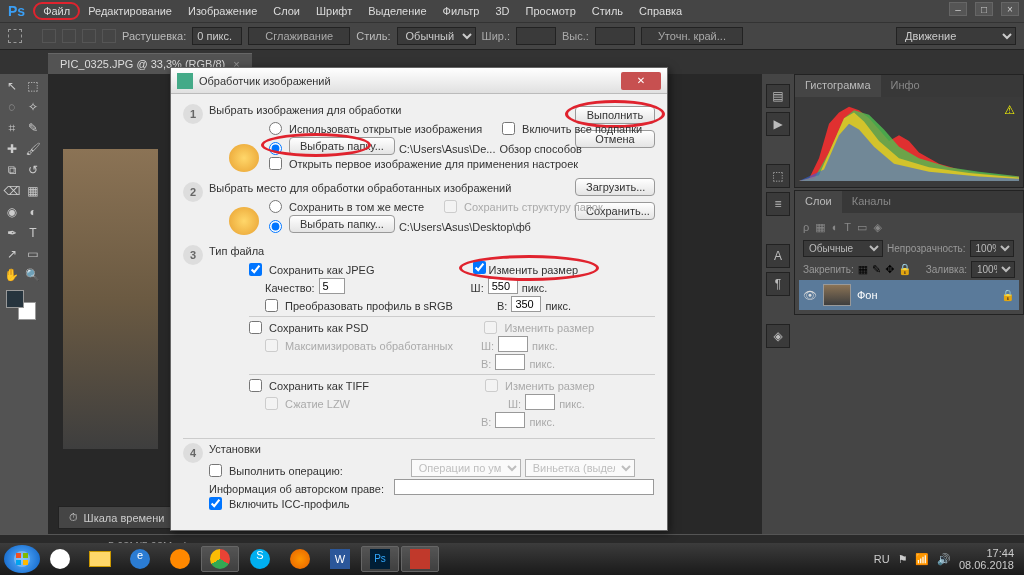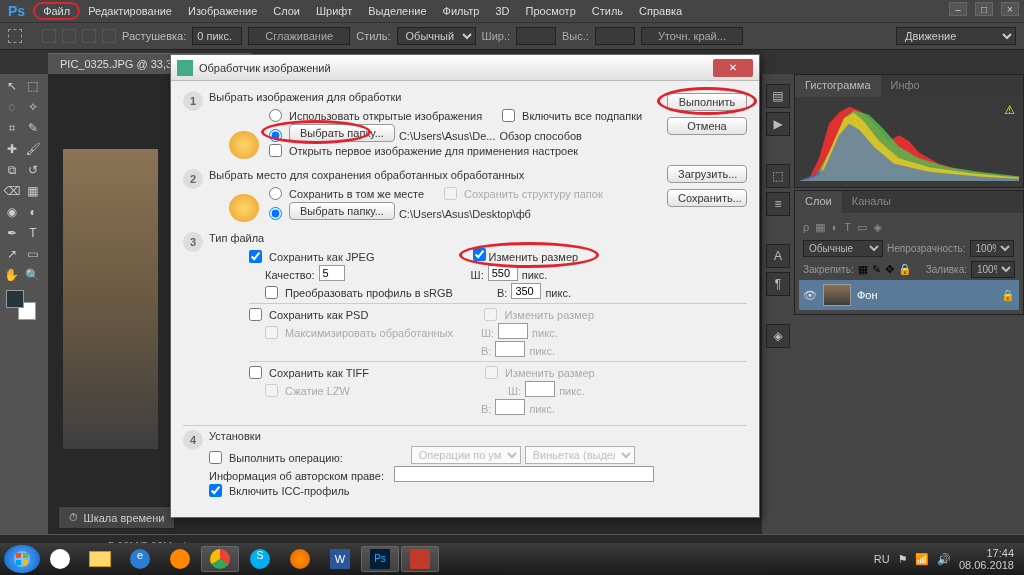--- a/index.html
+++ b/index.html
@@ -40,21 +40,21 @@
 .layers-controls select{background:#3a3a3a;border:1px solid #222;color:#bbb;font-size:10px;padding:1px}
 .layers-controls .lbl{color:#999;font-size:10px}
 .layer-icons{display:flex;gap:6px;padding:4px;color:#888;font-size:11px}
 .layer-row{display:flex;align-items:center;padding:4px;background:#5a7a9a;gap:6px}
 .layer-row .eye{color:#ddd}
 .layer-thumb{width:28px;height:22px;background:linear-gradient(180deg,#8b7355,#3e3e3e);border:1px solid #999}
 .layer-name{color:#fff;font-size:11px}
 .statusbar{background:#2a2a2a;height:22px;display:flex;align-items:center;padding:0 8px;color:#999;gap:12px;border-top:1px solid #555}
 .timeline-tab{position:absolute;bottom:46px;left:58px;background:#454545;color:#ccc;padding:4px 10px;border:1px solid #222;display:flex;align-items:center;gap:6px}
 
-.dialog{position:absolute;left:170px;top:54px;width:590px;background:#f0f0f0;border:1px solid #666;box-shadow:2px 2px 8px rgba(0,0,0,0.5)}
+.dialog{position:absolute;left:170px;top:67px;width:498px;background:#f0f0f0;border:1px solid #666;box-shadow:2px 2px 8px rgba(0,0,0,0.5)}
 .dlg-title{background:linear-gradient(#fff,#e0e0e0);height:26px;display:flex;align-items:center;padding:0 6px;border-bottom:1px solid #bbb}
 .dlg-title .icon{width:16px;height:16px;background:#4a8;margin-right:6px}
 .dlg-title .txt{flex:1;color:#333}
 .dlg-close{width:40px;height:18px;background:#c75050;color:#fff;display:flex;align-items:center;justify-content:center;border-radius:2px;font-size:10px}
 .dlg-body{padding:10px 12px;color:#333}
 .section{display:flex;margin-bottom:8px;position:relative}
 .sec-num{width:20px;height:20px;border-radius:50%;background:#ddd;color:#666;display:flex;align-items:center;justify-content:center;margin-right:6px;font-weight:bold}
 .sec-content{flex:1}
 .sec-title{color:#333;margin-bottom:4px}
 .sec-row{display:flex;align-items:flex-end;margin:2px 0;gap:4px}
@@ -280,21 +280,21 @@
                 <span>Открыть первое изображение для применения настроек</span>
             </div>
           </div>
         </div>
       </div>
     </div>
 
     <div class="section">
       <div class="sec-num">2</div>
       <div class="sec-content">
-        <div class="sec-title">Выбрать место для сохранения обработанных обработанных</div>
+        <div class="sec-title">Выбрать место для обработки обработанных изображений</div>
         <div class="sec-row" style="margin-left:20px">
           <div class="folder-icon"></div>
           <div>
             <div class="sec-row">
               <input type="radio" style="">
                 <span>Сохранить в том же месте</span>
               <span style="width:12px"></span>
               <input type="checkbox" disabled="" style="">
                 <span class="disabled">Сохранить структуру папок</span>
             </div>

